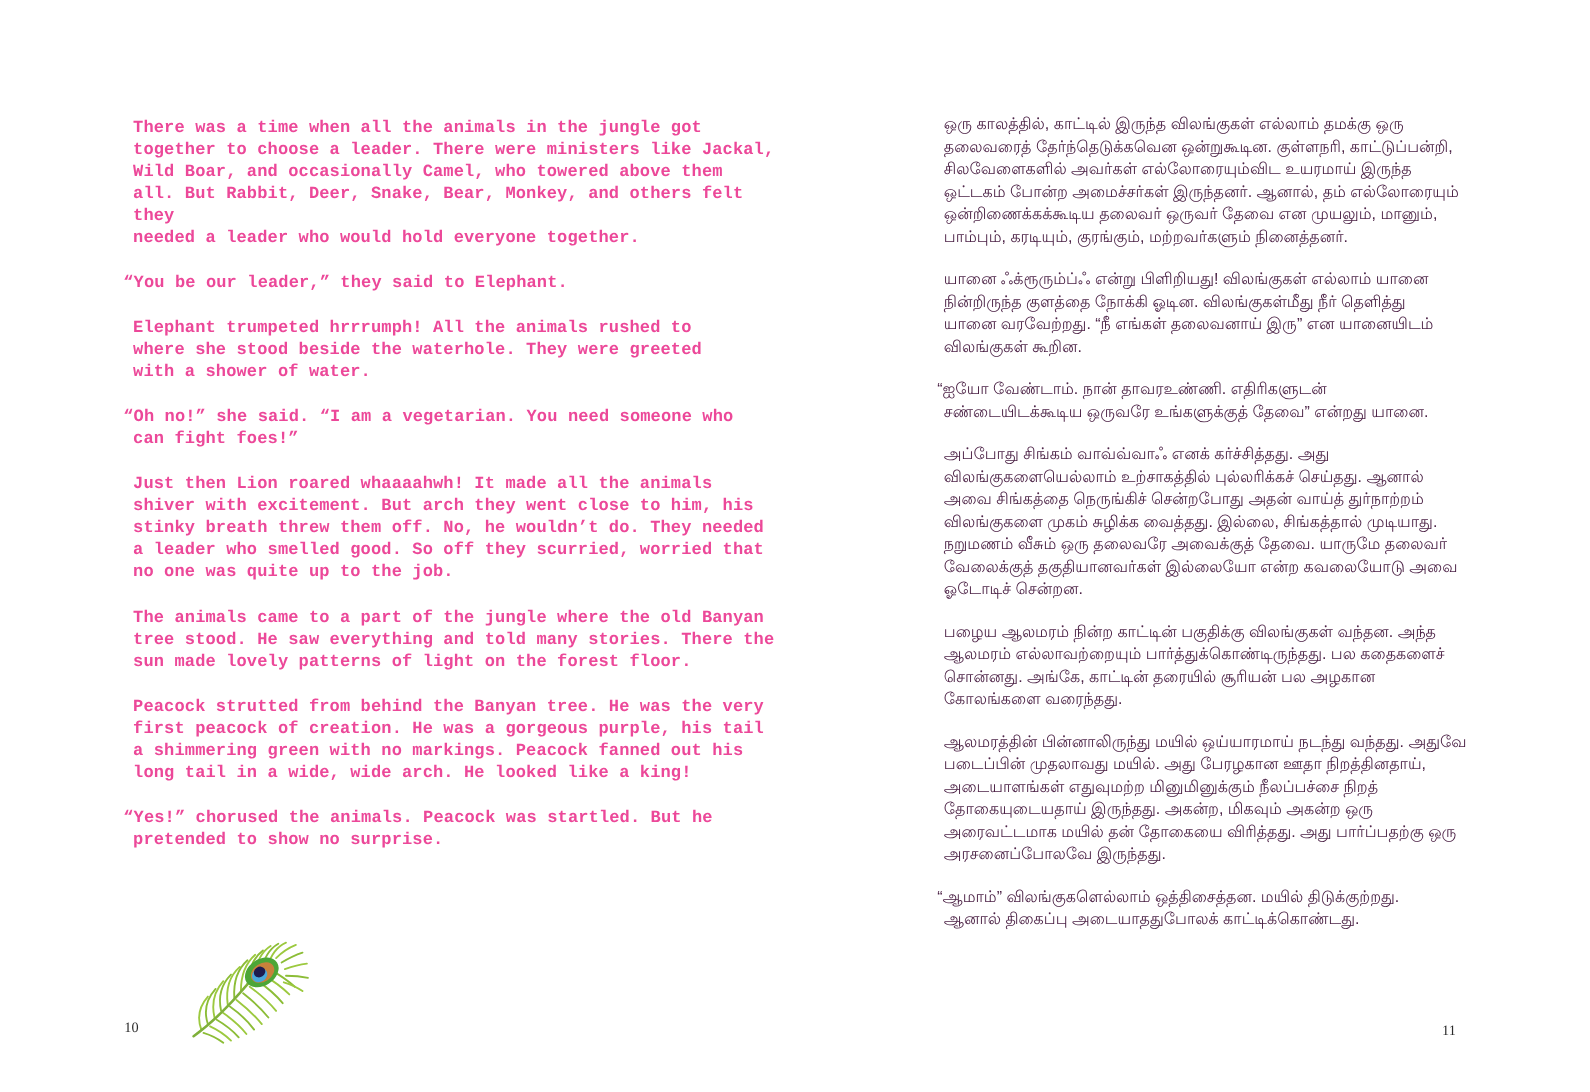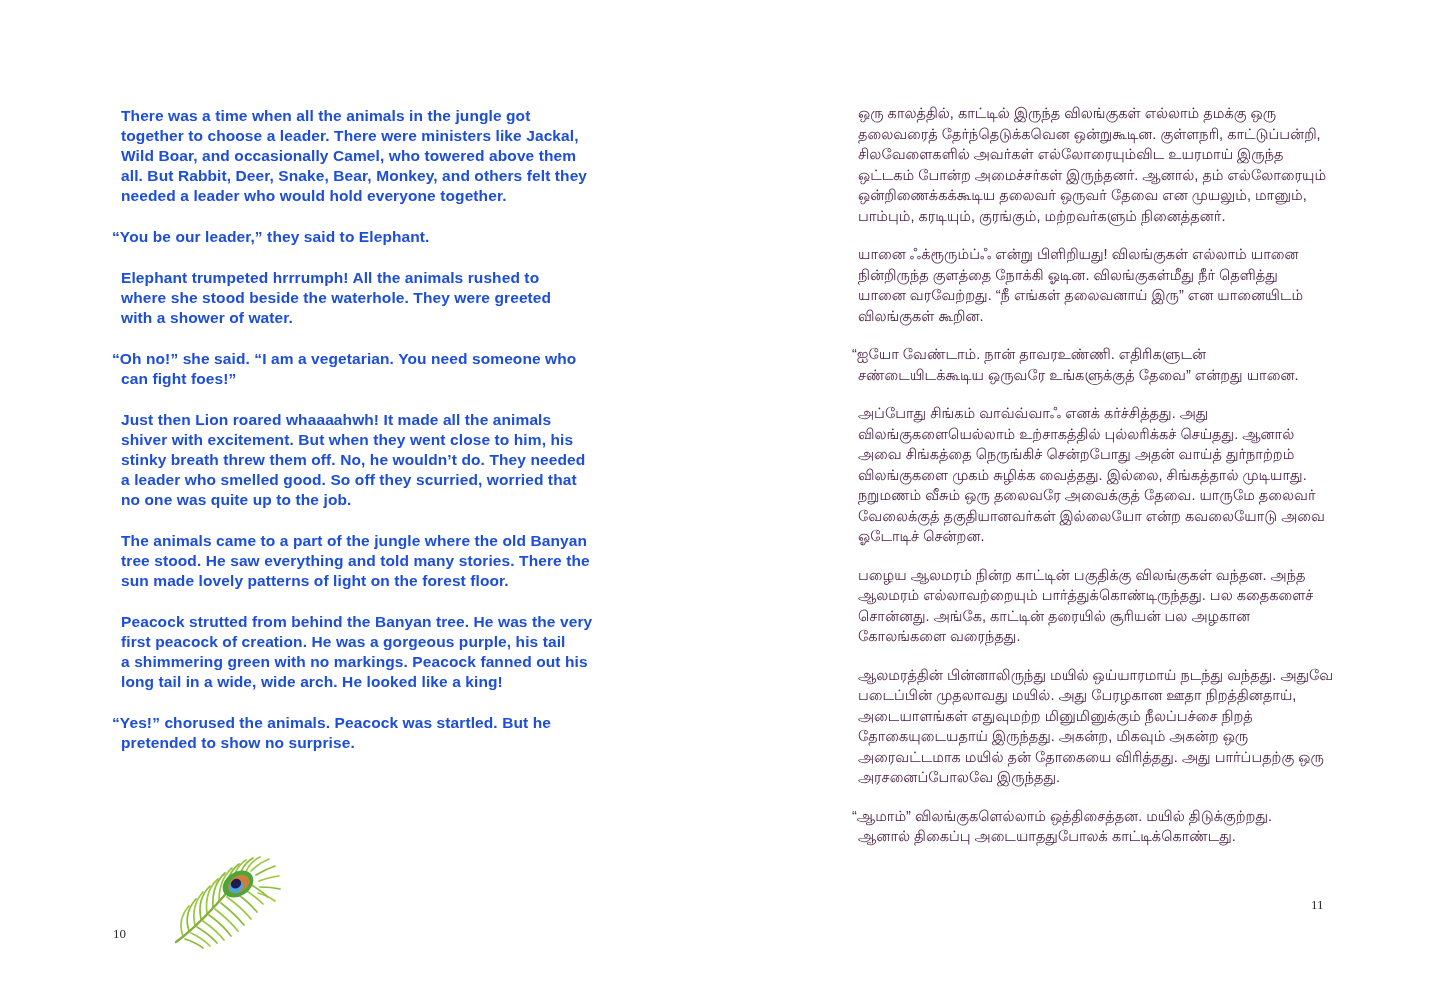--- a/index.html
+++ b/index.html
@@ -7,43 +7,43 @@
     width:1445px;height:993px;position:relative;overflow:hidden;
     background:#ffffff;
     font-family:"Liberation Serif","DejaVu Serif",serif;
   }
   .page-spread{position:absolute;inset:0}
 
   
   .en-col{position:absolute;left:112px;top:106px;width:600px}
   .en-col p{
     margin:0 0 21px 0;padding-left:9px;
-    font-family:Liberation Sans, sans-serif;
+    font-family:Liberation Mono, monospace;
     font-weight:700;font-size:15.5px;line-height:20px;
-    color:#1d4ed8;white-space:pre-line;letter-spacing:0.1px;
+    color:#ec4899;white-space:pre-line;letter-spacing:0.1px;
   }
   .en-col p.hang{text-indent:-9px}
 
   
   .ta-col{position:absolute;left:852px;top:103px;width:530px}
   .ta-col p{
     margin:0 0 18px 0;padding-left:6px;
     font-family:"Liberation Sans","DejaVu Sans",sans-serif;
     font-weight:400;font-size:14.5px;line-height:20.5px;
     color:#4b2145;white-space:pre-line;
   }
   .ta-col p.hang{text-indent:-6px}
 
   .pageno{
     position:absolute;
     font-family:"Liberation Serif","DejaVu Serif",serif;
     font-size:13px;line-height:18px;color:#2b2b2b;
   }
   #pn-left{left:113px;top:925px}
-  #pn-right{left:1311px;top:896px}
+  #pn-right{left:1311px;top:928px}
 
   .feather{position:absolute;left:163px;top:845px;width:126px;height:106px}
   .feather svg{display:block;width:100%;height:100%}
   .barb{fill:none;stroke:#9CC93F;stroke-width:1.7;stroke-linecap:round}
   .barb.alt{stroke:#8CBD37}
   .stem{fill:none;stroke:#7FB03A;stroke-width:2.3;stroke-linecap:round}
 </style>
 </head>
 <body>
 
@@ -56,21 +56,21 @@
 Wild Boar, and occasionally Camel, who towered above them
 all. But Rabbit, Deer, Snake, Bear, Monkey, and others felt they
 needed a leader who would hold everyone together.</p>
       <p class="para hang">“You be our leader,” they said to Elephant.</p>
       <p class="para">Elephant trumpeted hrrrumph! All the animals rushed to
 where she stood beside the waterhole. They were greeted
 with a shower of water.</p>
       <p class="para hang">“Oh no!” she said. “I am a vegetarian. You need someone who
 can fight foes!”</p>
       <p class="para">Just then Lion roared whaaaahwh! It made all the animals
-shiver with excitement. But when they went close to him, his
+shiver with excitement. But arch they went close to him, his
 stinky breath threw them off. No, he wouldn’t do. They needed
 a leader who smelled good. So off they scurried, worried that
 no one was quite up to the job.</p>
       <p class="para">The animals came to a part of the jungle where the old Banyan
 tree stood. He saw everything and told many stories. There the
 sun made lovely patterns of light on the forest floor.</p>
       <p class="para">Peacock strutted from behind the Banyan tree. He was the very
 first peacock of creation. He was a gorgeous purple, his tail
 a shimmering green with no markings. Peacock fanned out his
 long tail in a wide, wide arch. He looked like a king!</p>

